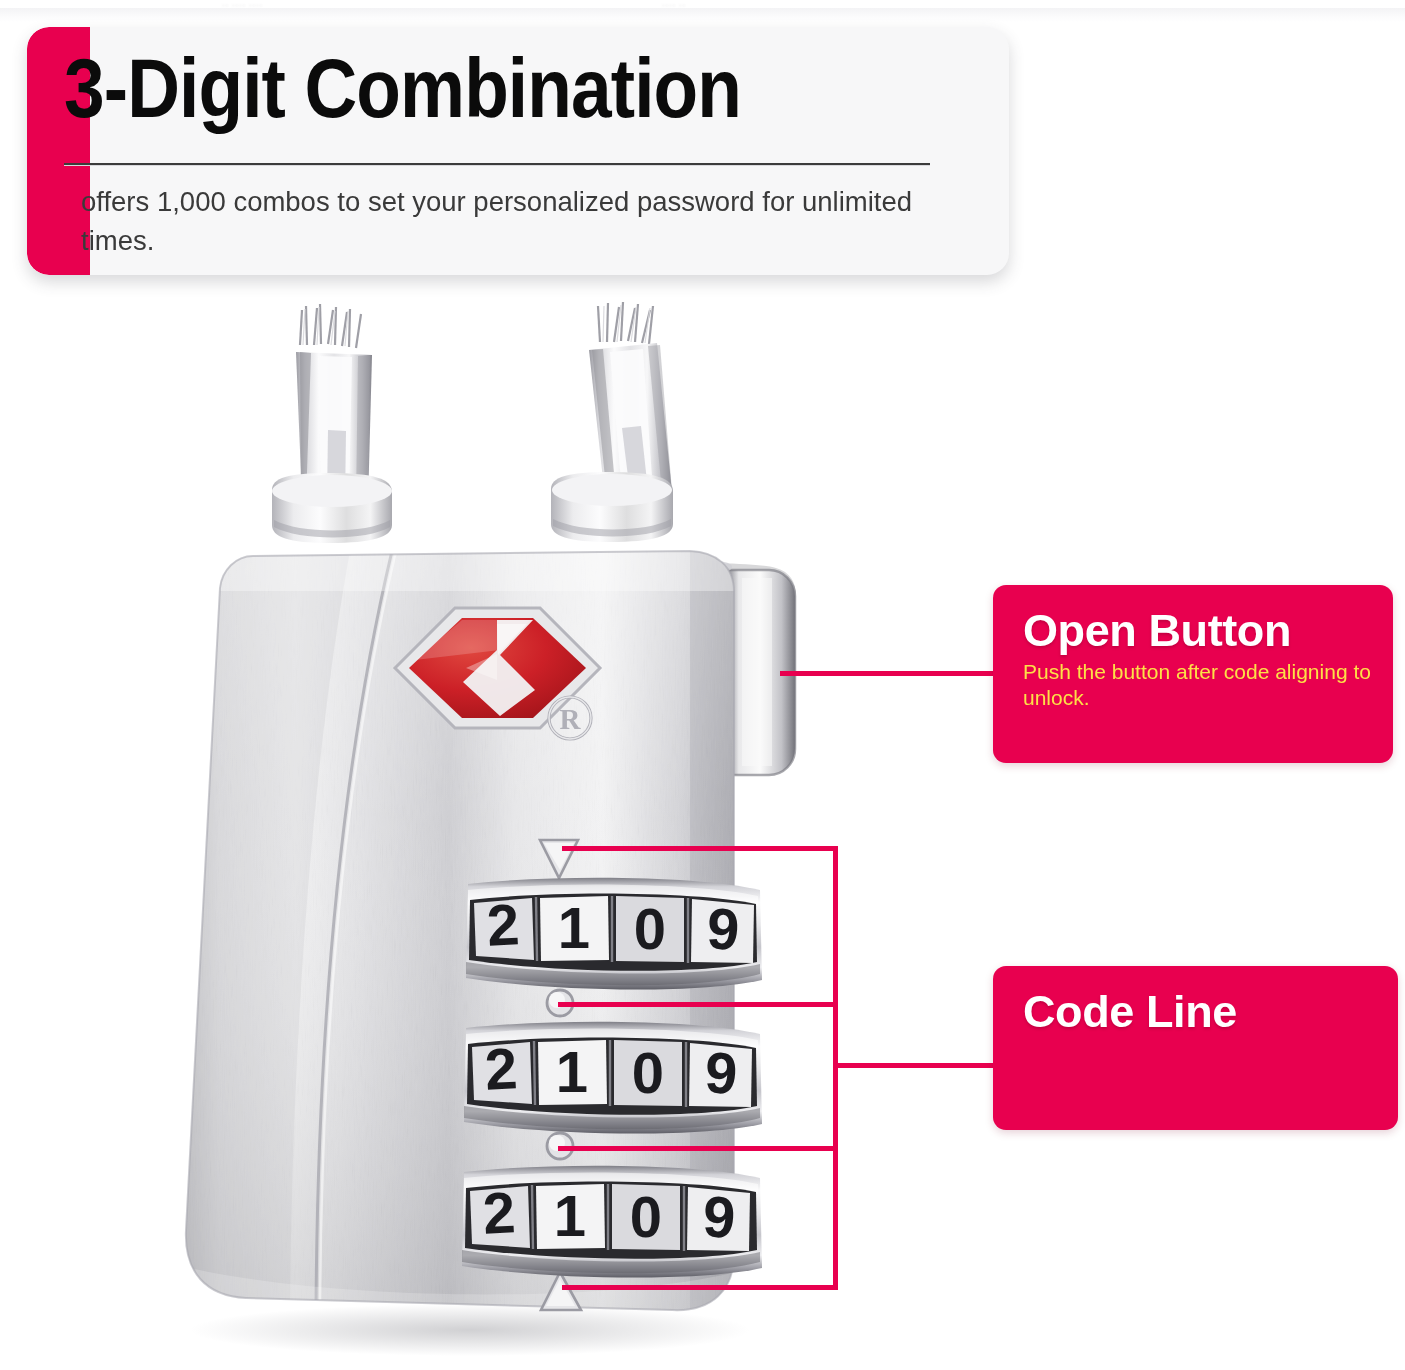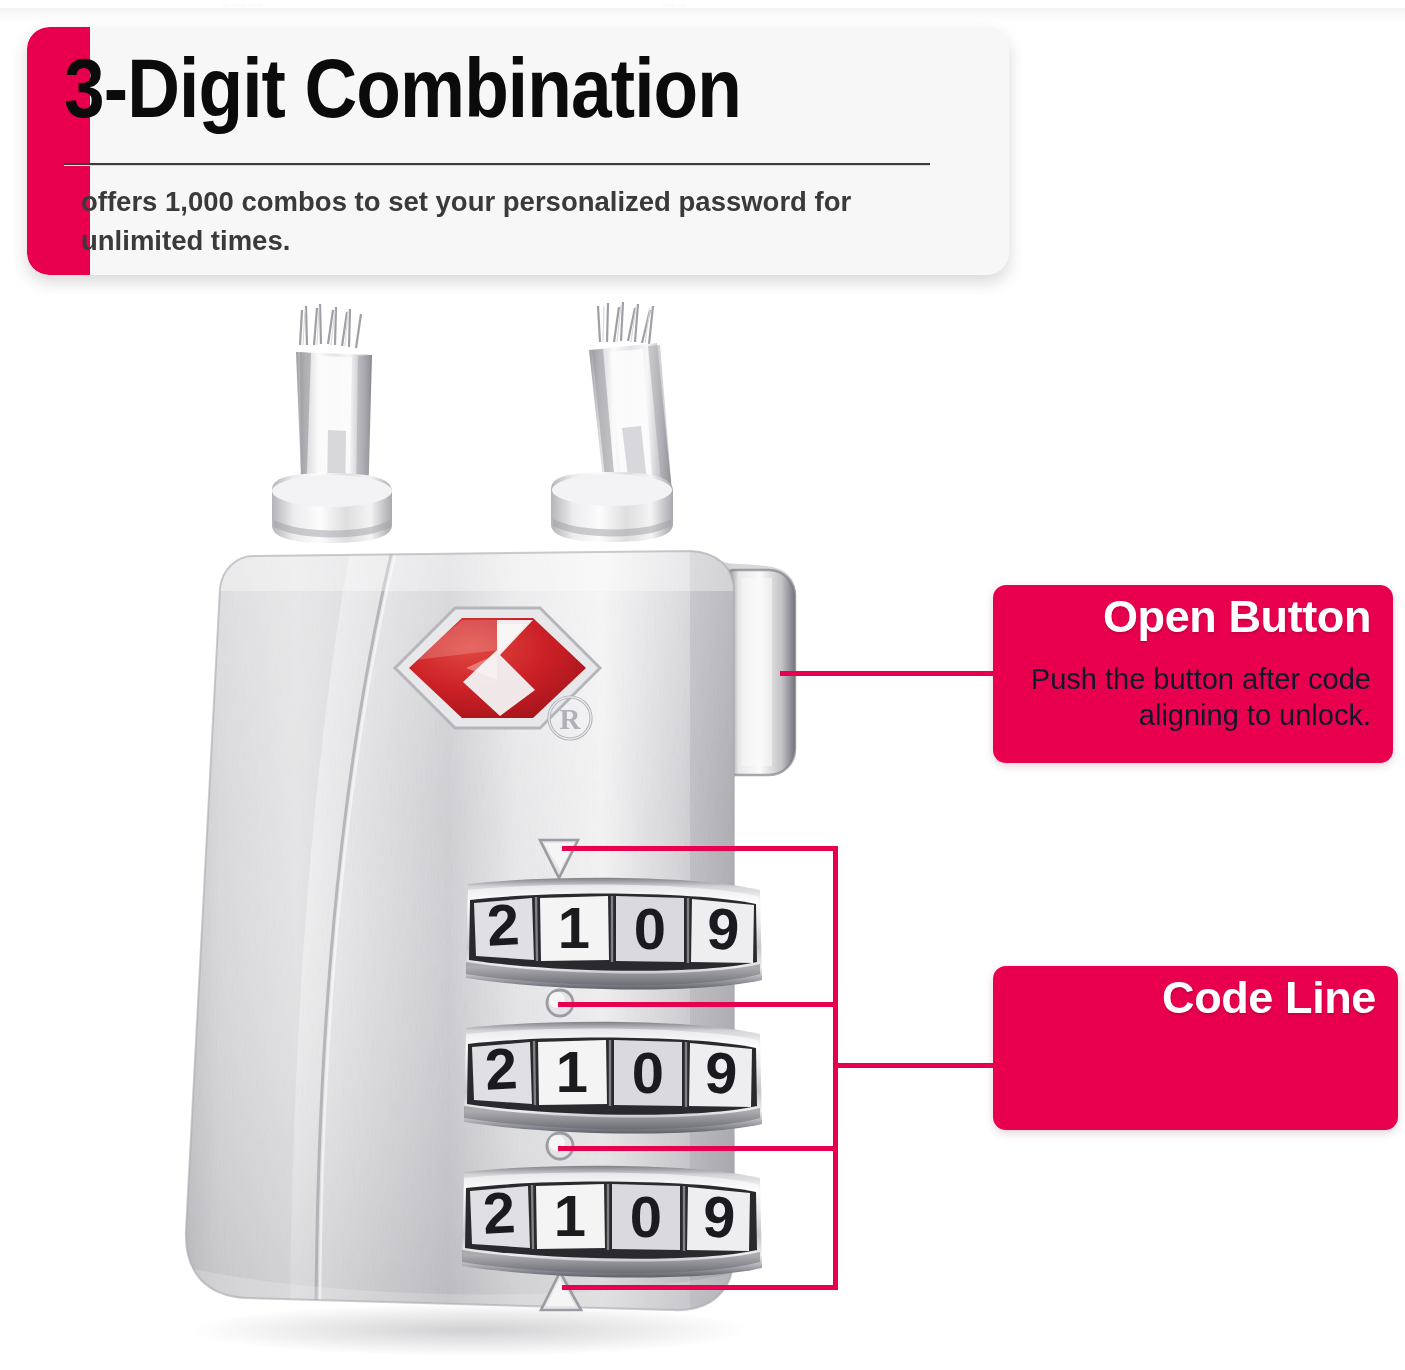--- a/index.html
+++ b/index.html
@@ -89,55 +89,54 @@
     border-bottom: 1px solid #d9d9dd;
   }
   .header-sub {
     position: absolute;
     left: 54px;
     top: 155px;
     width: 870px;
     font-size: 27.5px;
     line-height: 1.42;
     color: #3a3a3a;
-    font-weight: 700;
+    font-weight: 400;
   }
 
   
   #lock {
     position: absolute;
     left: 0; top: 0;
     width: 1405px; height: 1370px;
     pointer-events: none;
   }
 
   
   .callout {
     position: absolute;
     background: #E8004F;
     border-radius: 13px;
     box-sizing: border-box;
-    padding: 8px 22px 18px 30px;
+    padding: 22px 22px 18px 30px;
     box-shadow: 0 3px 9px rgba(120,0,40,0.18);
-    text-align: right;
   }
   .callout-title {
     font-size: 45px;
     font-weight: 700;
     color: #ffffff;
     line-height: 1.06;
     letter-spacing: -0.4px;
     text-shadow: 0 2px 3px rgba(120,0,40,0.33);
     white-space: nowrap;
   }
   .callout-text {
-    margin-top: 20px;
-    font-size: 29px;
+    margin-top: 4px;
+    font-size: 21px;
     font-weight: 400;
-    color: #0f172a;
+    color: #fde047;
     line-height: 1.26;
   }
   #callout-open {
     left: 993px;
     top: 585px;
     width: 400px;
     height: 178px;
   }
   #callout-code {
     left: 993px;

